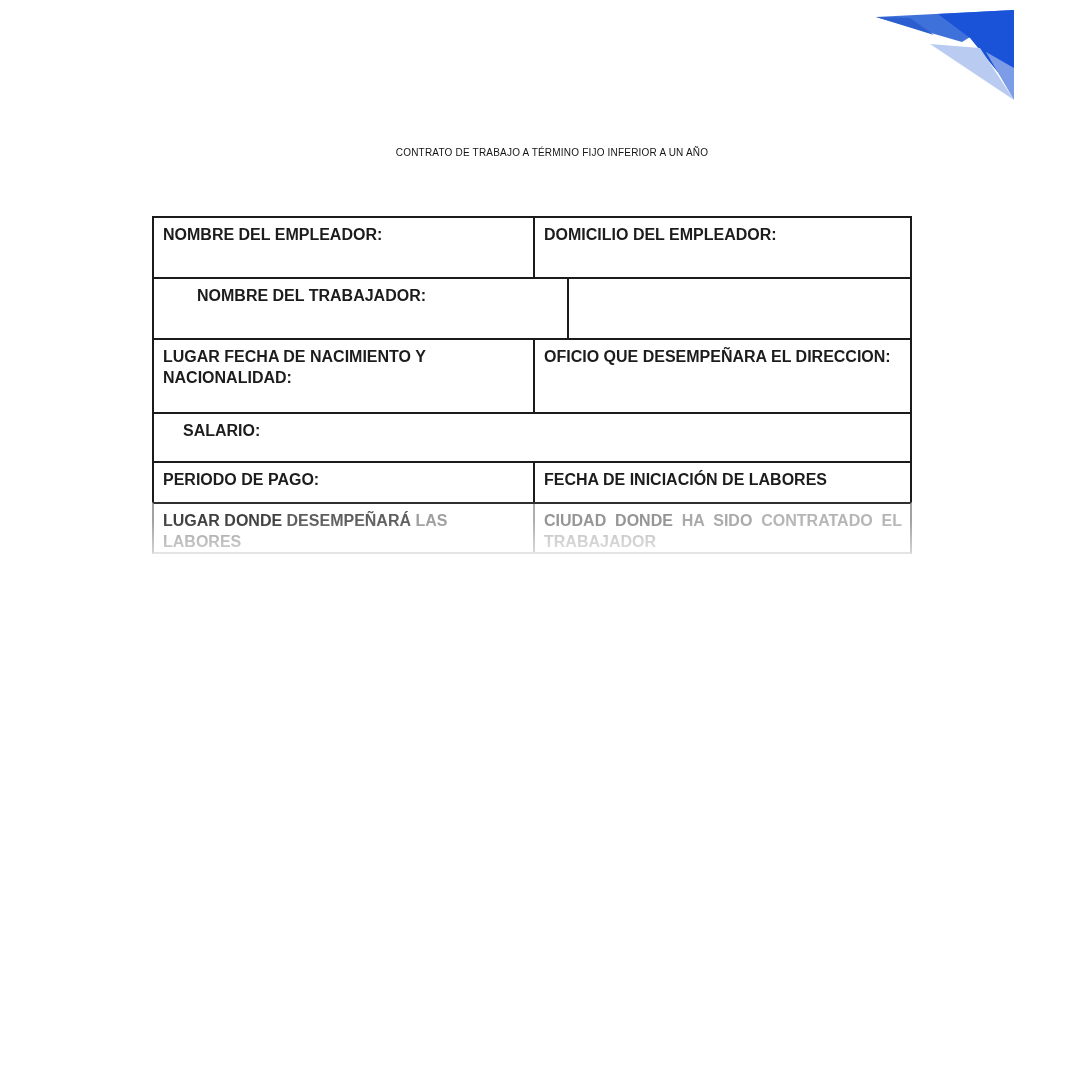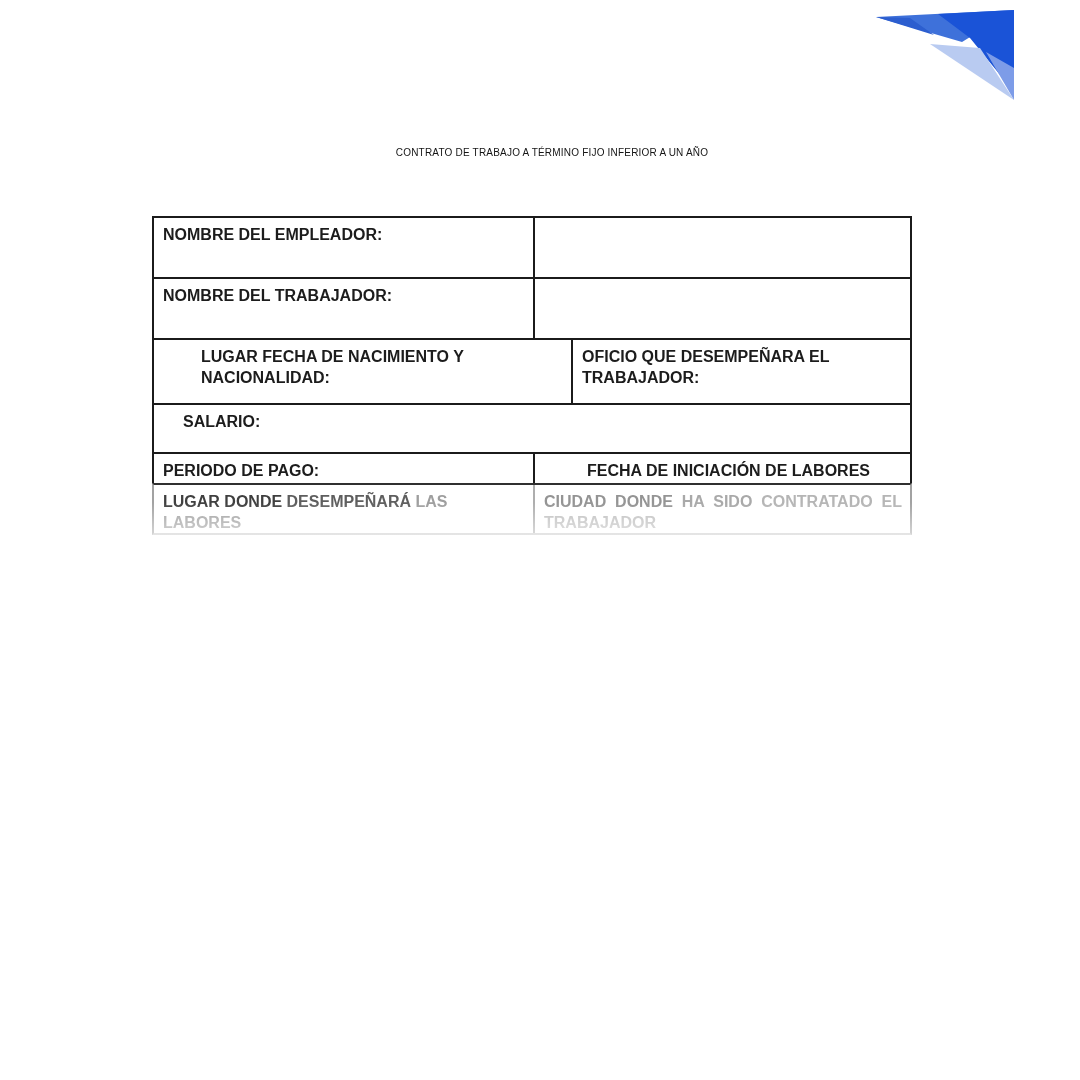--- a/index.html
+++ b/index.html
@@ -44,24 +44,24 @@
   }
   .row {
     display: flex;
     box-sizing: border-box;
     border-left: 2px solid #1b1b1b;
     border-right: 2px solid #1b1b1b;
     border-top: 2px solid #1b1b1b;
     background: #ffffff;
   }
   .row-1 { height: 61px; }
-  .row-2 { height: 61px; }
-  .row-3 { height: 65px; padding-left: 38px; }
+  .row-2 { height: 61px; padding-left: 34px; }
+  .row-3 { height: 74px; }
   .row-4 { height: 49px; }
-  .row-5 { height: 31px; gap: 43px; }
+  .row-5 { height: 41px; }
   .row-6 { height: 52px; border-bottom: 2px solid #c6c6c6; }
 
   .cell {
     box-sizing: border-box;
     padding: 6px 8px 0 9px;
     font-weight: bold;
     font-size: 16px;
     line-height: 1.32;
     color: #1c1c1c;
   }
@@ -109,34 +109,37 @@
   </svg>
 
   <h1 class="doc-title">CONTRATO DE TRABAJO A TÉRMINO FIJO INFERIOR A UN AÑO</h1>
 
   <div class="form-table">
 
     <div class="row row-1">
       <div class="cell cell-left">
         <span>NOMBRE DEL EMPLEADOR:</span>
       </div>
+      <div class="cell cell-right">
+        <span>DOMICILIO DEL EMPLEADOR:</span>
+      </div>
     </div>
 
     <div class="row row-2">
       <div class="cell cell-left">
         <span>NOMBRE DEL TRABAJADOR:</span>
       </div>
     </div>
 
     <div class="row row-3">
       <div class="cell cell-left">
         <span class="wrap-narrow">LUGAR FECHA DE NACIMIENTO Y NACIONALIDAD:</span>
       </div>
       <div class="cell cell-right">
-        <span>OFICIO QUE DESEMPEÑARA EL TRABAJADOR:</span>
+        <span>OFICIO QUE DESEMPEÑARA EL DIRECCION:</span>
       </div>
     </div>
 
     <div class="row row-4 row-full">
       <div class="cell">
         <span>SALARIO:</span>
       </div>
     </div>
 
     <div class="row row-5">

